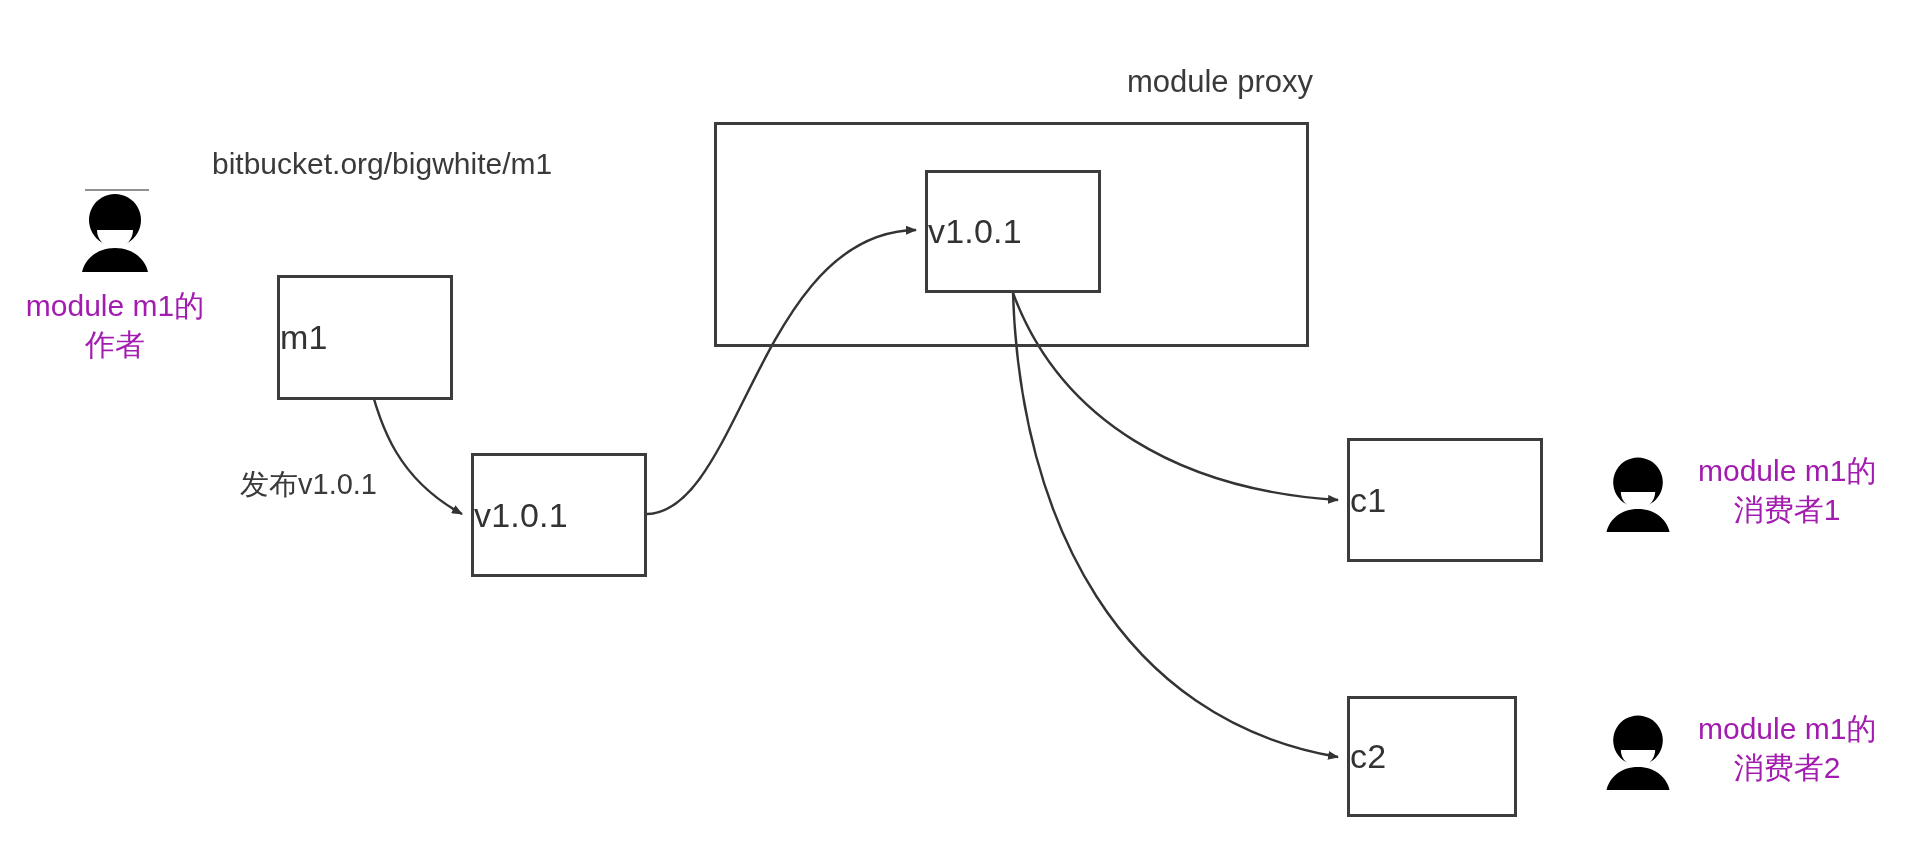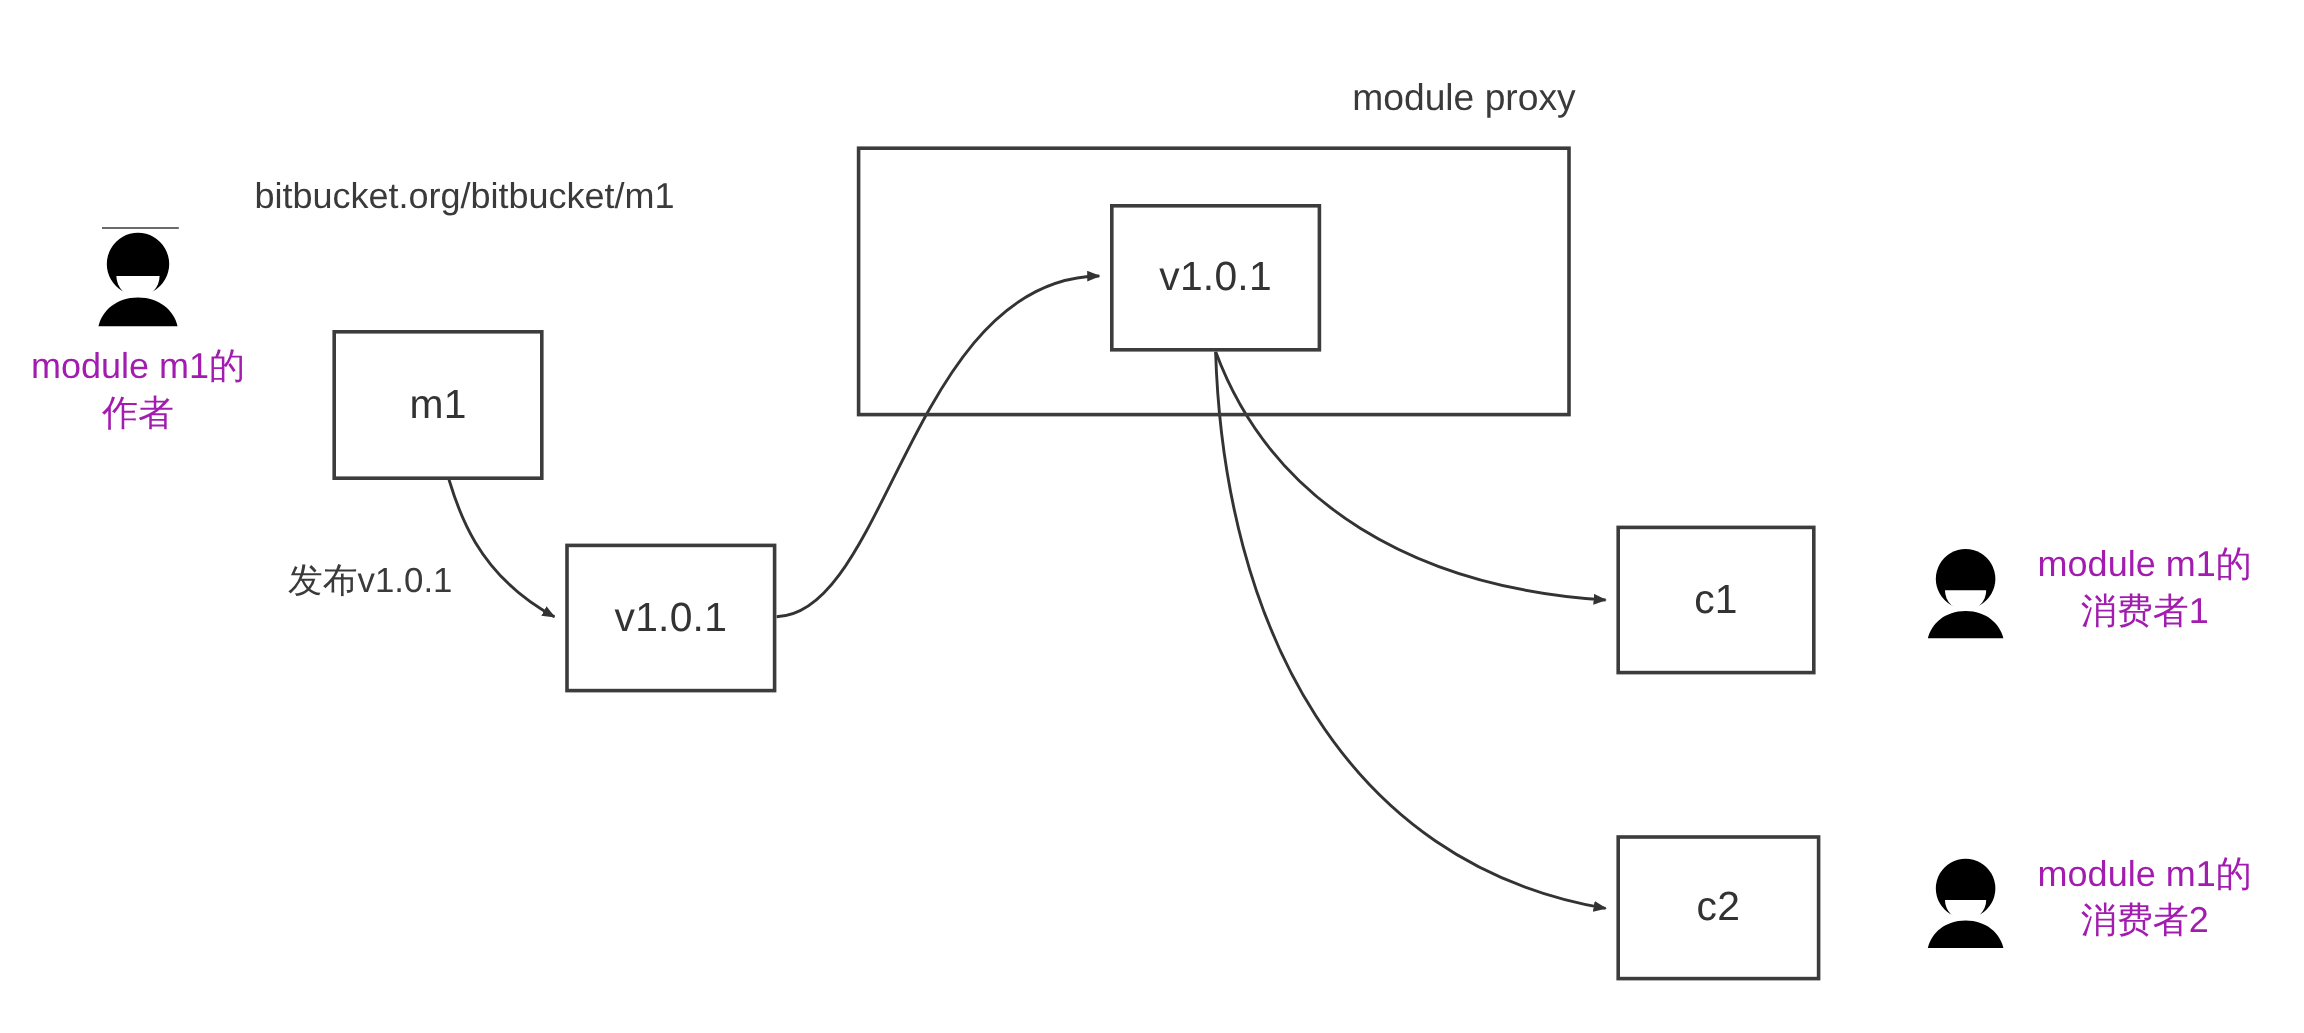--- a/index.html
+++ b/index.html
@@ -27,21 +27,20 @@
     height: 861px;
     pointer-events: none;
   }
   .node-box {
     position: absolute;
     box-sizing: border-box;
     border: 3px solid #3c3c3c;
     background: #ffffff;
     display: flex;
     align-items: center;
-    justify-content: center;
     font-size: 34px;
     color: #333333;
     letter-spacing: 0.2px;
   }
   .group-box {
     position: absolute;
     box-sizing: border-box;
     border: 3px solid #3c3c3c;
     background: transparent;
   }
@@ -134,34 +133,34 @@
       <path d="M20 46 a18 18 0 0 0 36 0 Z" fill="#ffffff"></path>
       <path d="M38 64
                c -18 0 -30 11 -33 24
                l 66 0
                c -3 -13 -15 -24 -33 -24 Z" fill="#000000"></path>
     </svg>
     <div class="actor-label" style="margin-top:14px;">module m1的
 作者</div>
   </div>
 
-  <div class="caption left-align" style="left:212px; top:145px; width:420px;">bitbucket.org/bitbucket/m1</div>
+  <div class="caption left-align" style="left:212px; top:145px; width:420px;">bitbucket.org/bigwhite/m1</div>
 
   <div class="node-box" style="left:277px; top:247px; width:176px; height:125px;margin-top:28px;">
     <span>m1</span>
   </div>
 
   <div class="edge-label" style="left:240px; top:466px; width:280px;">发布v1.0.1</div>
 
   <div class="node-box" style="left:471px; top:453px; width:176px; height:124px;">
     <span>v1.0.1</span>
   </div>
 
 
-  <div class="node-box" style="left:1347px; top:438px; width:166px; height:124px;">
+  <div class="node-box" style="left:1347px; top:438px; width:196px; height:124px;">
     <span>c1</span>
   </div>
 
   <div class="actor-row" style="left:1600px; top:448px;">
     <svg class="actor-icon" width="76" height="84" viewBox="0 0 76 88">
       <path d="M38 10
                a26 26 0 1 1 -0.01 0 Z" fill="#000000"></path>
       <path d="M20 46 a18 18 0 0 0 36 0 Z" fill="#ffffff"></path>
       <path d="M38 64
                c -18 0 -30 11 -33 24

